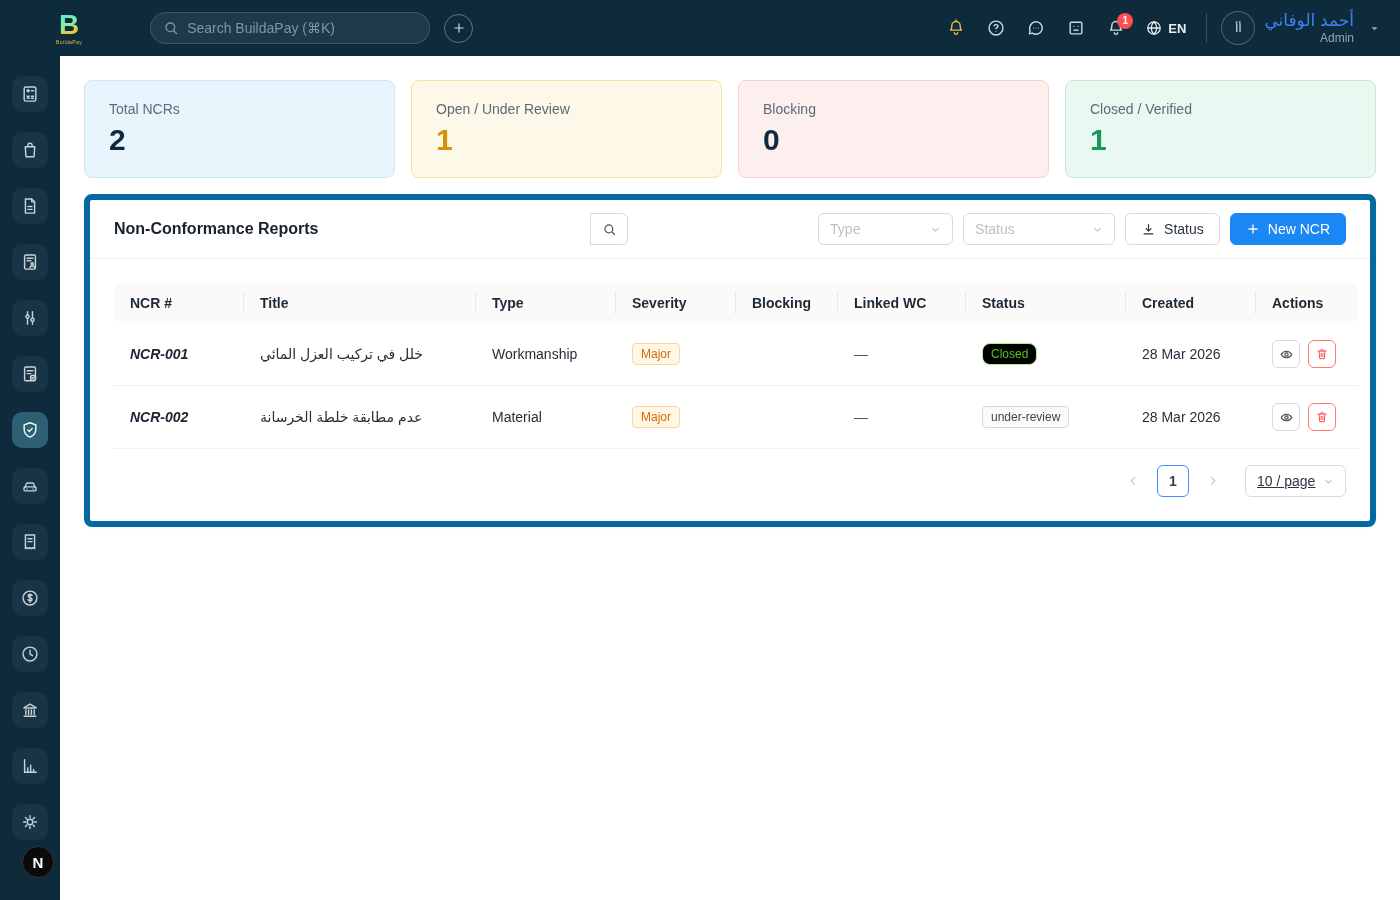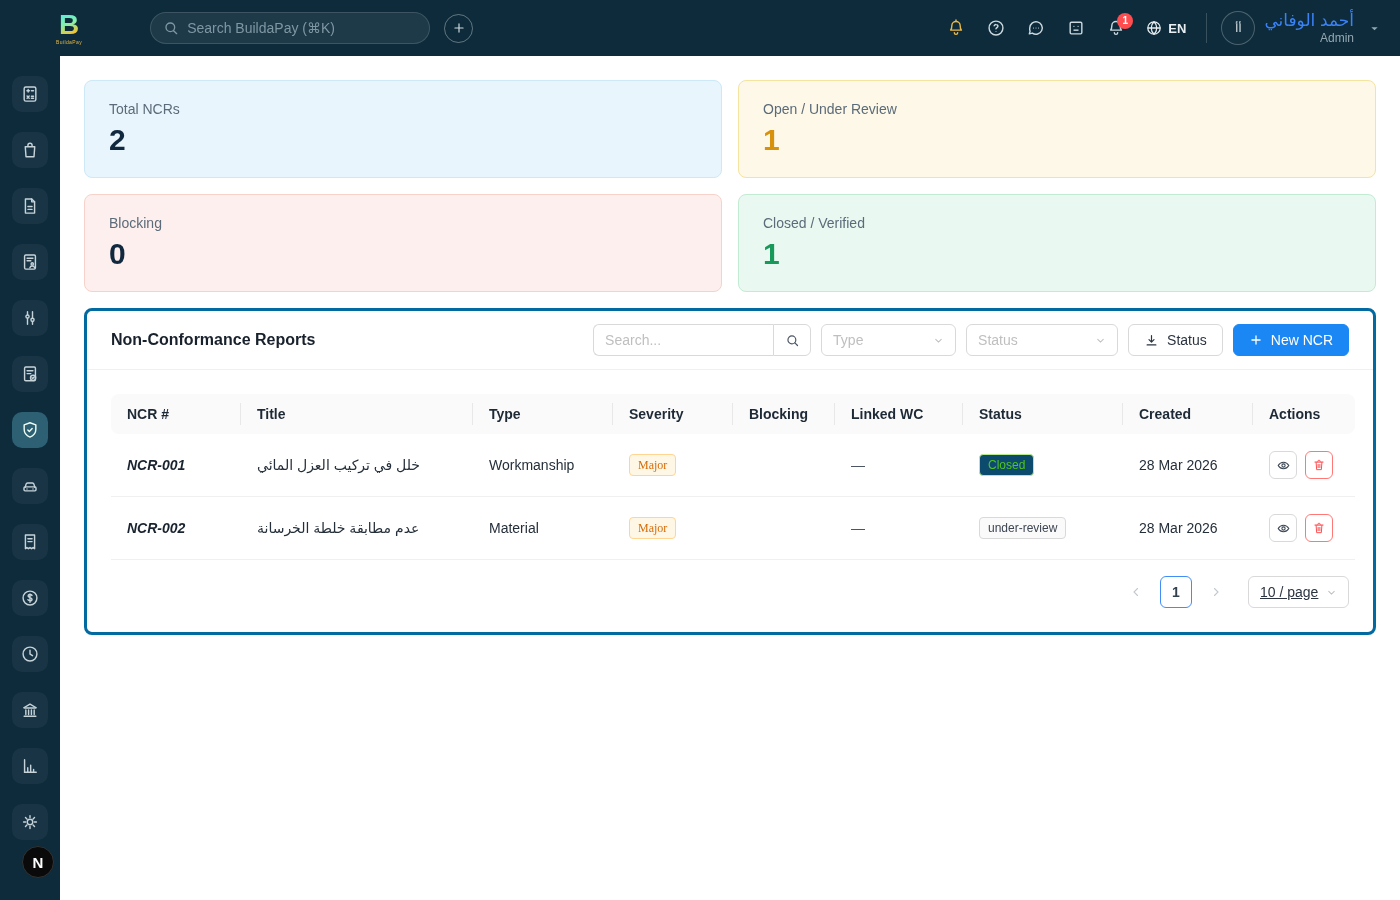--- a/index.html
+++ b/index.html
@@ -77,34 +77,34 @@
   .dev-badge {
     position:fixed; left:22px; bottom:22px; width:32px; height:32px; z-index:30;
     border-radius:50%; background:#0a0a0a; color:#fff; border:1px solid #333;
     display:flex; align-items:center; justify-content:center;
     font-size:15px; font-weight:600; cursor:pointer;
   }
 
   
   .main { margin-left:60px; padding:24px; padding-top:80px; }
 
-  .stats { display:grid; grid-template-columns:repeat(2,1fr); gap:16px; }
+  .stats { display:grid; grid-template-columns:repeat(4,1fr); gap:16px; }
   .stat-card { border-radius:8px; padding:20px 24px; height:98px; border:1px solid transparent; }
   .stat-card.blue   { background:#e9f5fc; border-color:#cde8f7; }
   .stat-card.yellow { background:#fdf8e8; border-color:#f5e3a0; }
   .stat-card.red    { background:#fdefed; border-color:#f7d2cb; }
   .stat-card.green  { background:#e9f8f0; border-color:#c3ebd4; }
   .stat-label { font-size:14px; color:#5b6b79; margin-bottom:6px; }
   .stat-value { font-size:30px; font-weight:700; color:#10293e; line-height:1.1; }
   .stat-value.orange { color:#d8910b; }
   .stat-value.green  { color:#17995a; }
 
   
   .panel {
-    margin-top:16px; background:#fff; border:3px solid #0369a1; border-radius:8px;
+    margin-top:16px; background:#fff; border:6px solid #0369a1; border-radius:8px;
     box-shadow:0 1px 2px rgba(16,40,62,0.04);
   }
   .panel-header {
     display:flex; align-items:center; justify-content:space-between;
     padding:13px 24px; border-bottom:1px solid #f0f0f0;
   }
   .panel-title { font-size:16px; font-weight:700; color:#18212c; }
   .controls { display:flex; align-items:center; gap:10px; }
 
   .search-box { display:flex; width:218px; height:32px; }
@@ -147,22 +147,22 @@
     width:1px; height:22px; background:#e8e8e8;
   }
   tbody td { padding:17px 16px; border-bottom:1px solid #f0f0f0; font-size:14px; color:#252f3a; }
   .col-ncr{width:130px} .col-title{width:232px} .col-type{width:140px} .col-sev{width:120px}
   .col-block{width:102px} .col-wc{width:128px} .col-status{width:160px} .col-created{width:130px} .col-actions{width:102px}
   .ncr-id { font-weight:700; color:#1a2430;font-style:italic; }
   .tag {
     display:inline-block; font-size:12px; line-height:20px; padding:0 8px;
     border-radius:4px; border:1px solid transparent;
   }
-  .tag.major   { color:#d46b08; background:#fff7e6; border-color:#ffd591;font-family:Liberation Serif, serif; }
-  .tag.closed  { color:#52c41a; background:#0c4a6e; border-color:#b7eb8f; }
+  .tag.major   { color:#d46b08; background:#fff7e6; border-color:#ffd591; }
+  .tag.closed  { color:#52c41a; background:#000000; border-color:#b7eb8f;border-radius:8px; }
   .tag.review  { color:#3d4652; background:#fafafa; border-color:#d9d9d9; }
   .dash { color:#4b5563; }
   .row-actions { display:flex; gap:8px; }
   .icon-btn {
     width:28px; height:28px; border-radius:6px; background:#fff; cursor:pointer;
     display:flex; align-items:center; justify-content:center;
   }
   .icon-btn.view { border:1px solid #d9d9d9; color:#3c4754; }
   .icon-btn.delete { border:1px solid #ff7875; color:#ff4d4f; }
 
@@ -413,21 +413,20 @@
       <div class="stat-label">Closed / Verified</div>
       <div class="stat-value green">1</div>
     </div>
   </section>
 
   <section class="panel">
     <div class="panel-header">
       <h2 class="panel-title">Non-Conformance Reports</h2>
       <div class="controls">
         <div class="search-box">
-          <input placeholder="Search..." style="">
           <button class="search-btn">
             <svg width="15" height="15" viewBox="0 0 24 24" fill="none" stroke="currentColor" stroke-width="1.9" stroke-linecap="round">
                 <circle cx="11" cy="11" r="6.3"></circle>
                 <path d="M15.8 15.8L20 20"></path>
               </svg>
           </button>
         </div>
         <div class="select type">
           <span>Type</span>
           <span class="chev">

